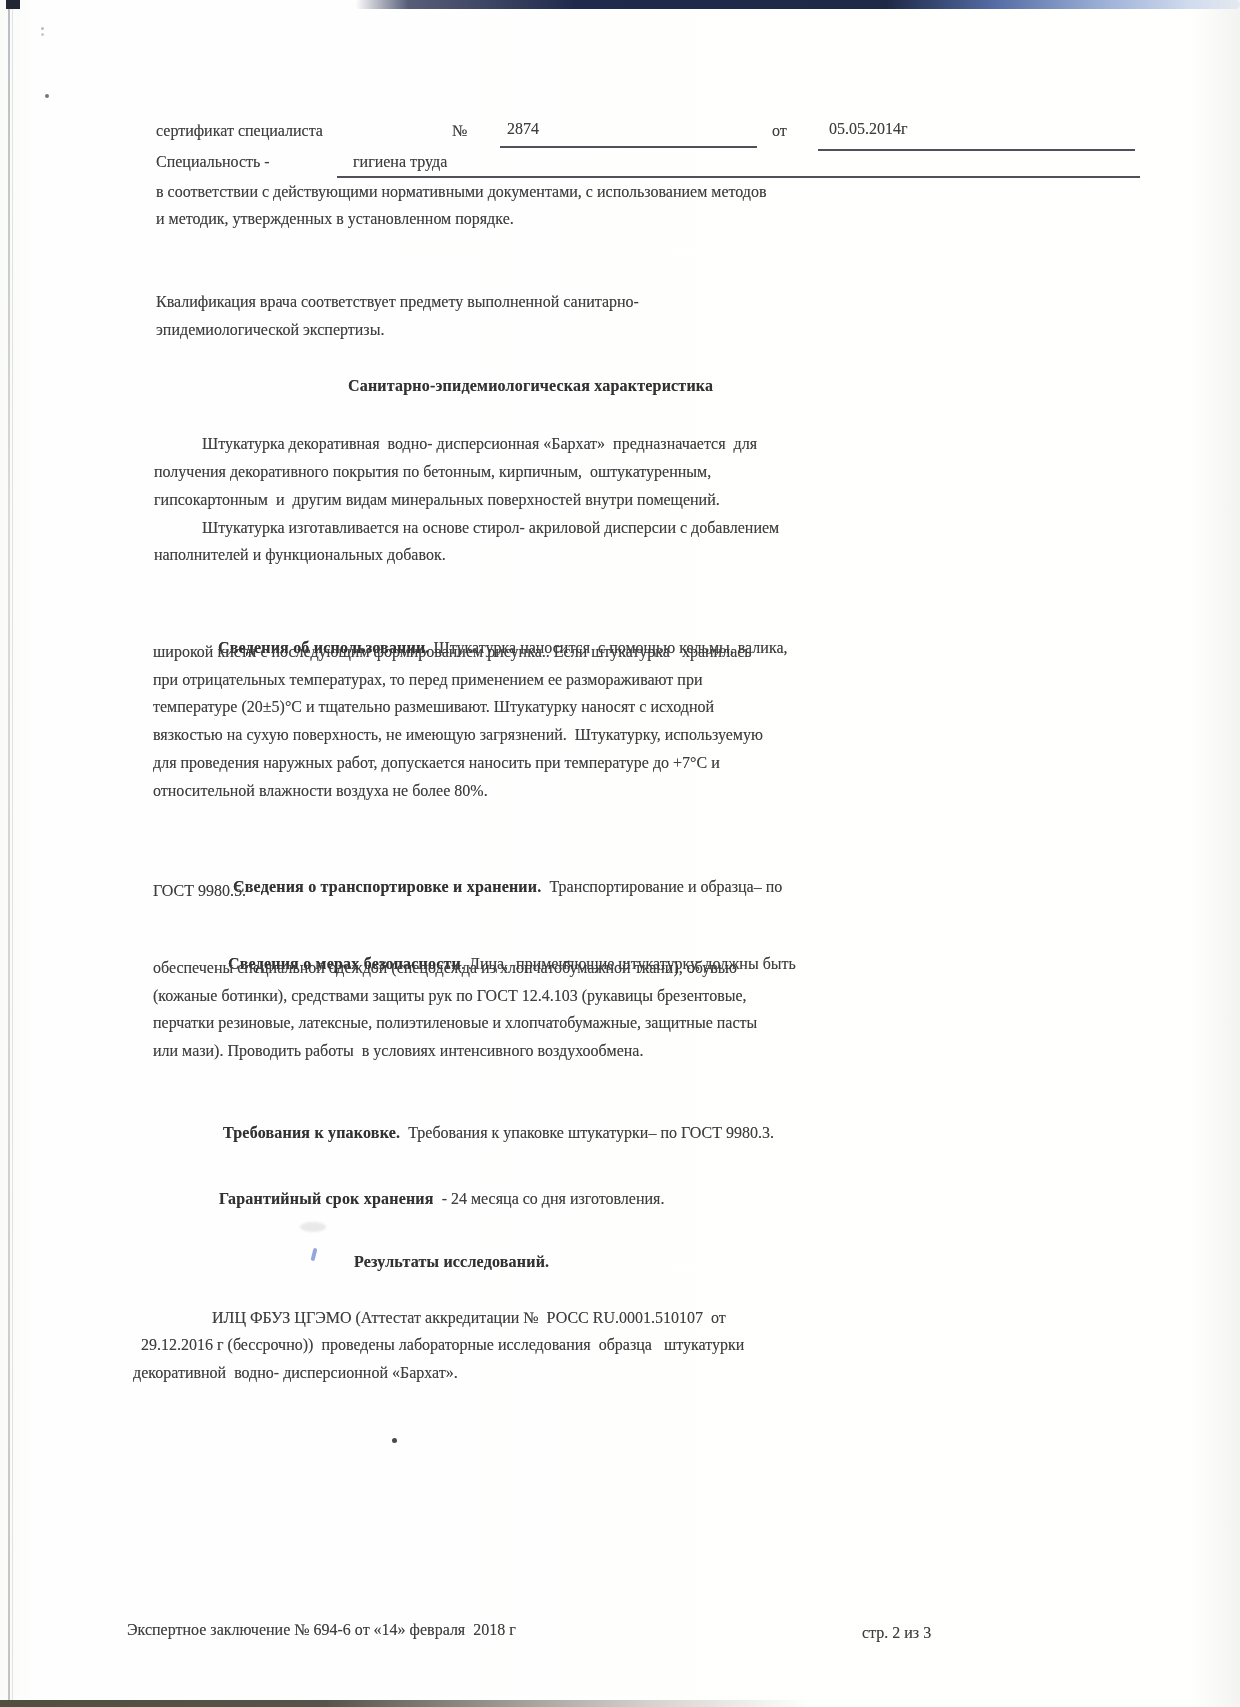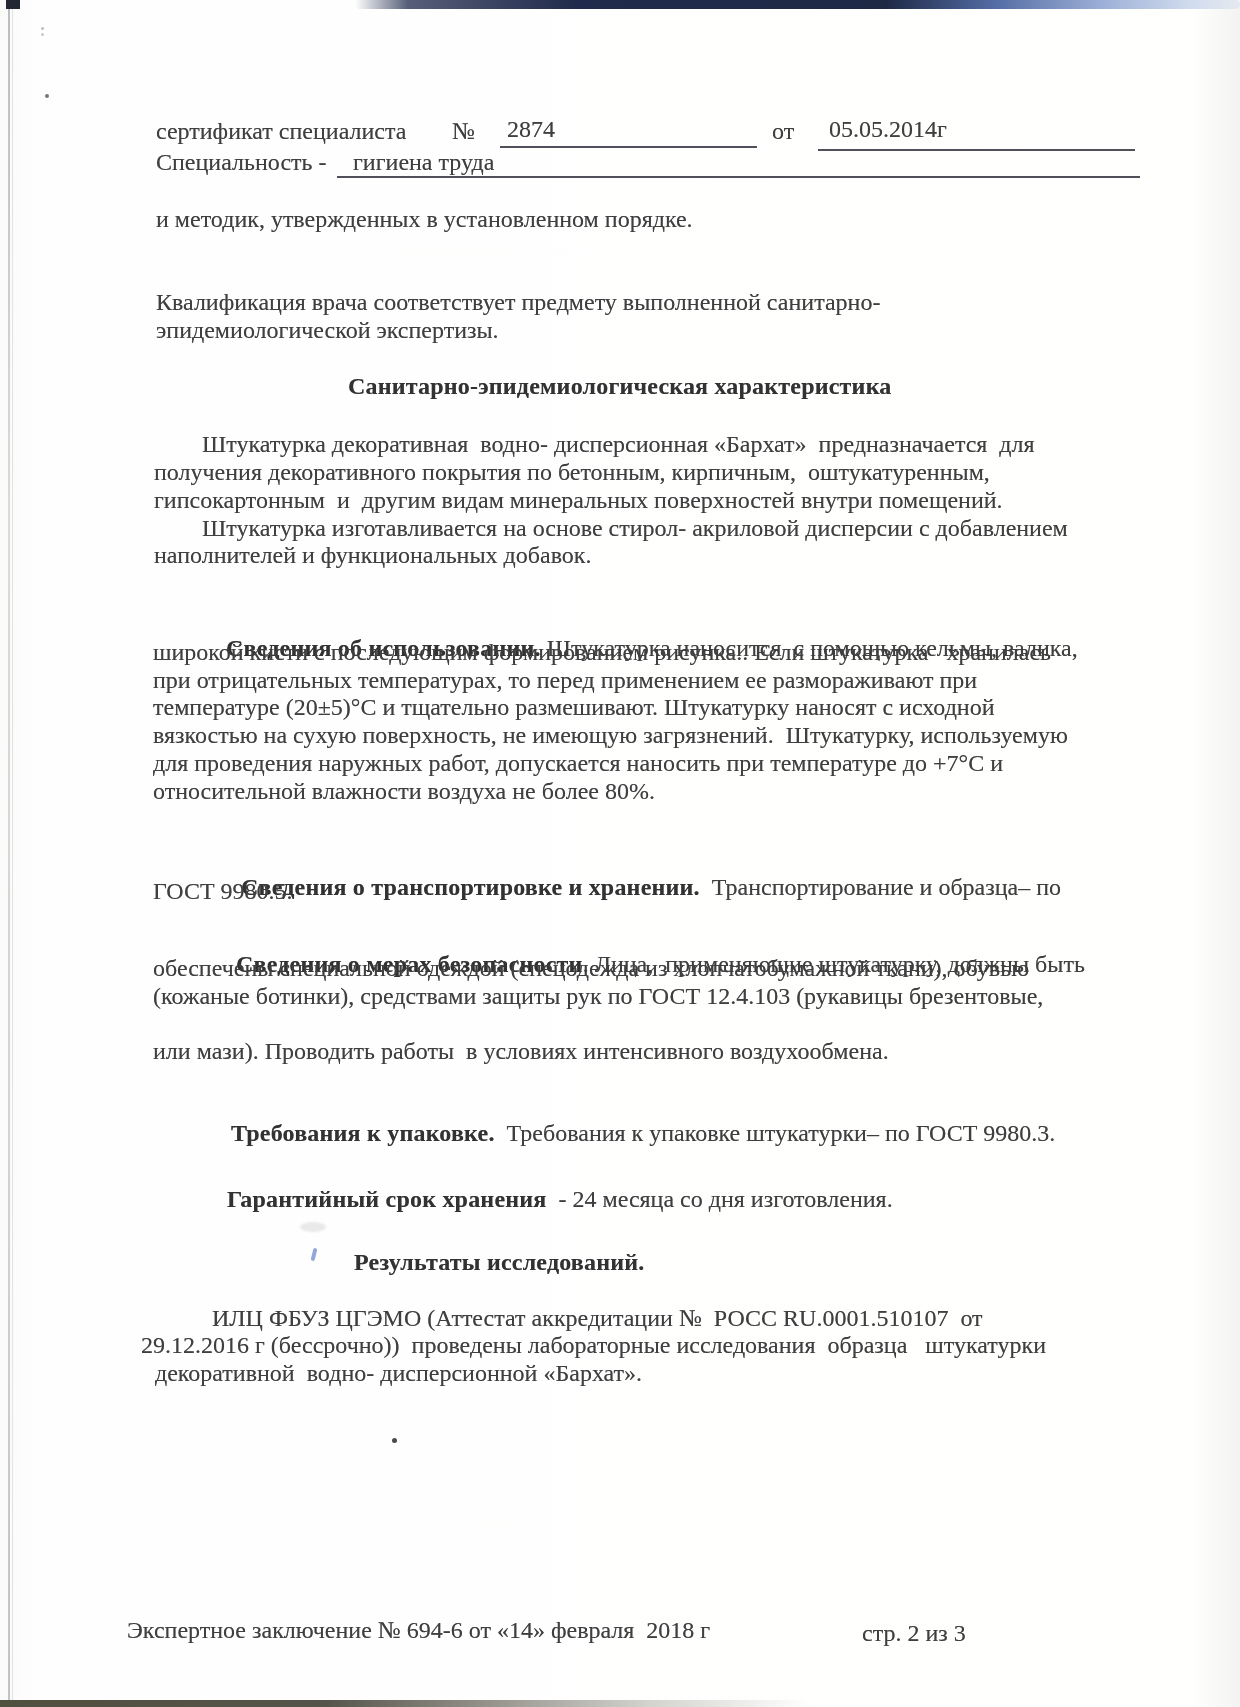--- a/index.html
+++ b/index.html
@@ -7,21 +7,21 @@
     position:relative;
     width:1240px;height:1707px;
     margin:0 auto;
     background:linear-gradient(90deg,#fafaf9 0%,#fefefe 3%,#fffffe 96%,#f3f3f2 100%);
     overflow:hidden;
     font-family:"Liberation Serif","DejaVu Serif",serif;
     color:#3f3f3f;
   }
   .line{
     position:absolute;
-    font-size:24px;
+    font-size:16px;
     line-height:24px;
     white-space:pre;
     color:#3f3f3f;
     text-shadow:0 0 0.6px rgba(70,70,70,0.55);
   }
   .line .lead{font-weight:bold;color:#323232;letter-spacing:0.2px;}
   .bold{font-weight:bold;color:#323232;letter-spacing:0.2px;}
   .rule{position:absolute;height:2px;background:#50505a;}
   .top-bar{
     position:absolute;left:355px;top:0;width:885px;height:9px;border-radius:5px;
@@ -72,20 +72,21 @@
   <div class="line" style="left:507px;top:117px">2874</div>
   <div class="rule" style="left:500px;top:146px;width:257px"></div>
   <div class="line" style="left:772px;top:119px">от</div>
   <div class="line" style="left:829px;top:117px">05.05.2014г</div>
   <div class="rule" style="left:818px;top:149px;width:317px"></div>
 
   <div class="line" style="left:156px;top:150px">Специальность -</div>
   <div class="line" style="left:353px;top:150px">гигиена труда</div>
   <div class="rule" style="left:337px;top:176px;width:803px"></div>
 
+  <div class="line" style="left:156px;top:180px">в соответствии с действующими нормативными документами, с использованием методов</div>
   <div class="line" style="left:156px;top:207px">и методик, утвержденных в установленном порядке.</div>
 
   <div class="line" style="left:156px;top:290px">Квалификация врача соответствует предмету выполненной санитарно-</div>
   <div class="line" style="left:156px;top:318px">эпидемиологической экспертизы.</div>
 
   <div class="line bold" style="left:348px;top:374px">Санитарно-эпидемиологическая характеристика</div>
 
   <div class="line" style="left:154px;top:460px">получения декоративного покрытия по бетонным, кирпичным,  оштукатуренным,</div>
   <div class="line" style="left:202px;top:432px">Штукатурка декоративная  водно- дисперсионная «Бархат»  предназначается  для</div>
   <div class="line" style="left:154px;top:488px">гипсокартонным  и  другим видам минеральных поверхностей внутри помещений.</div>
@@ -105,31 +106,32 @@
   <div class="line" style="left:217px;top:851px">
     <span class="lead">Сведения о транспортировке и хранении.</span><span>  Транспортирование и образца– по</span>
   </div>
   <div class="line" style="left:153px;top:879px">ГОСТ 9980.5.</div>
 
   <div class="line" style="left:212px;top:928px">
     <span class="lead">Сведения о мерах безопасности</span><span>. Лица,  применяющие штукатурку, должны быть</span>
   </div>
   <div class="line" style="left:153px;top:956px">обеспечены специальной одеждой (спецодежда из хлопчатобумажной ткани), обувью</div>
   <div class="line" style="left:153px;top:984px">(кожаные ботинки), средствами защиты рук по ГОСТ 12.4.103 (рукавицы брезентовые,</div>
+  <div class="line" style="left:153px;top:1011px">перчатки резиновые, латексные, полиэтиленовые и хлопчатобумажные, защитные пасты</div>
   <div class="line" style="left:153px;top:1039px">или мази). Проводить работы  в условиях интенсивного воздухообмена.</div>
 
   <div class="line" style="left:207px;top:1097px">
     <span class="lead">Требования к упаковке.</span><span>  Требования к упаковке штукатурки– по ГОСТ 9980.3.</span>
   </div>
 
   <div class="line" style="left:203px;top:1163px">
     <span class="lead">Гарантийный срок хранения</span><span>  - 24 месяца со дня изготовления.</span>
   </div>
 
   <div class="line bold" style="left:354px;top:1250px">Результаты исследований.</div>
   <div class="line" style="left:212px;top:1306px">ИЛЦ ФБУЗ ЦГЭМО (Аттестат аккредитации №  РОСС RU.0001.510107  от</div>
   <div class="line" style="left:141px;top:1333px">29.12.2016 г (бессрочно))  проведены лабораторные исследования  образца   штукатурки</div>
-  <div class="line" style="left:155px;top:1361px">декоративной  водно- дисперсионной «Бархат».</div>
+  <div class="line" style="left:133px;top:1361px">декоративной  водно- дисперсионной «Бархат».</div>
 
   <div class="line" style="left:127px;top:1618px">Экспертное заключение № 694-6 от «14» февраля  2018 г</div>
   <div class="line" style="left:862px;top:1621px">стр. 2 из 3</div>
 
 </div>
 
 </body></html>

